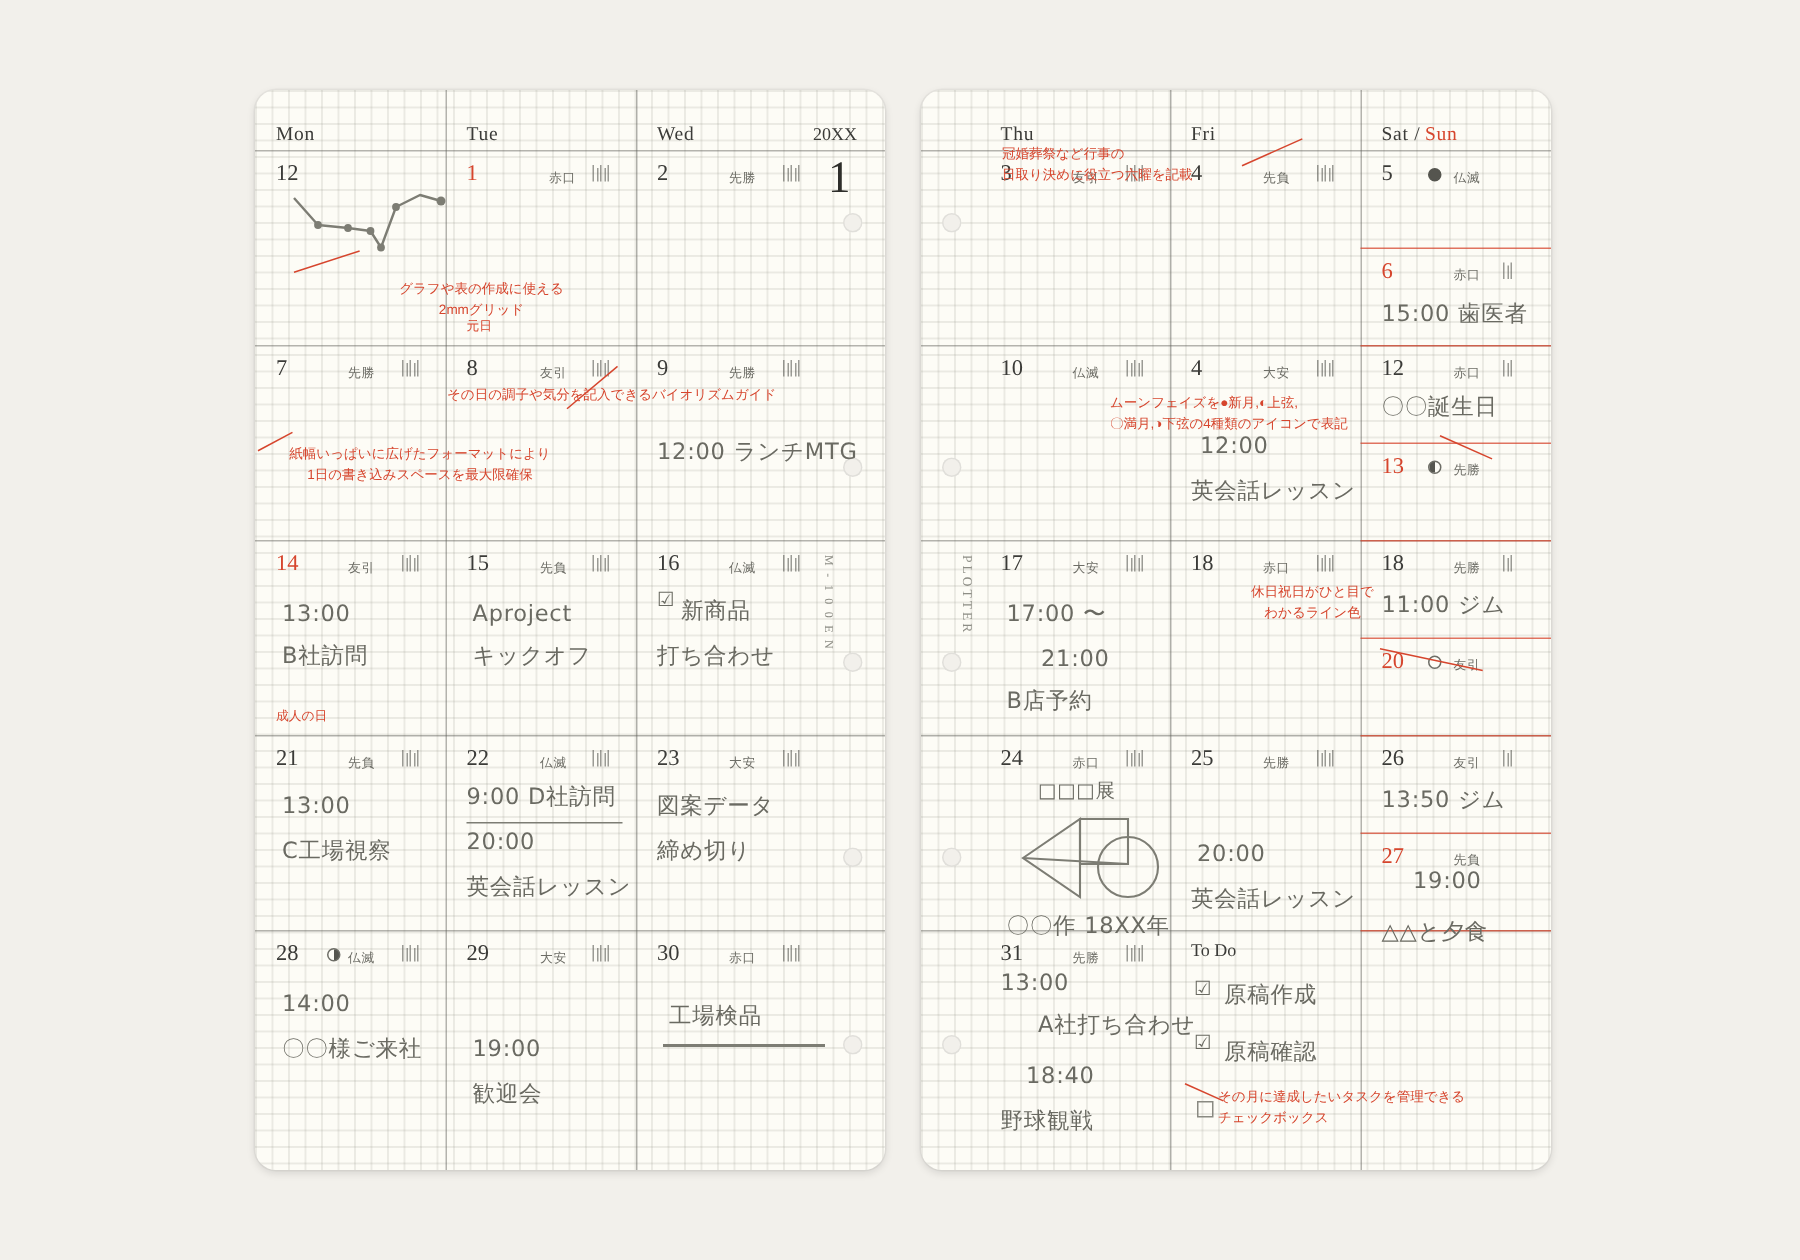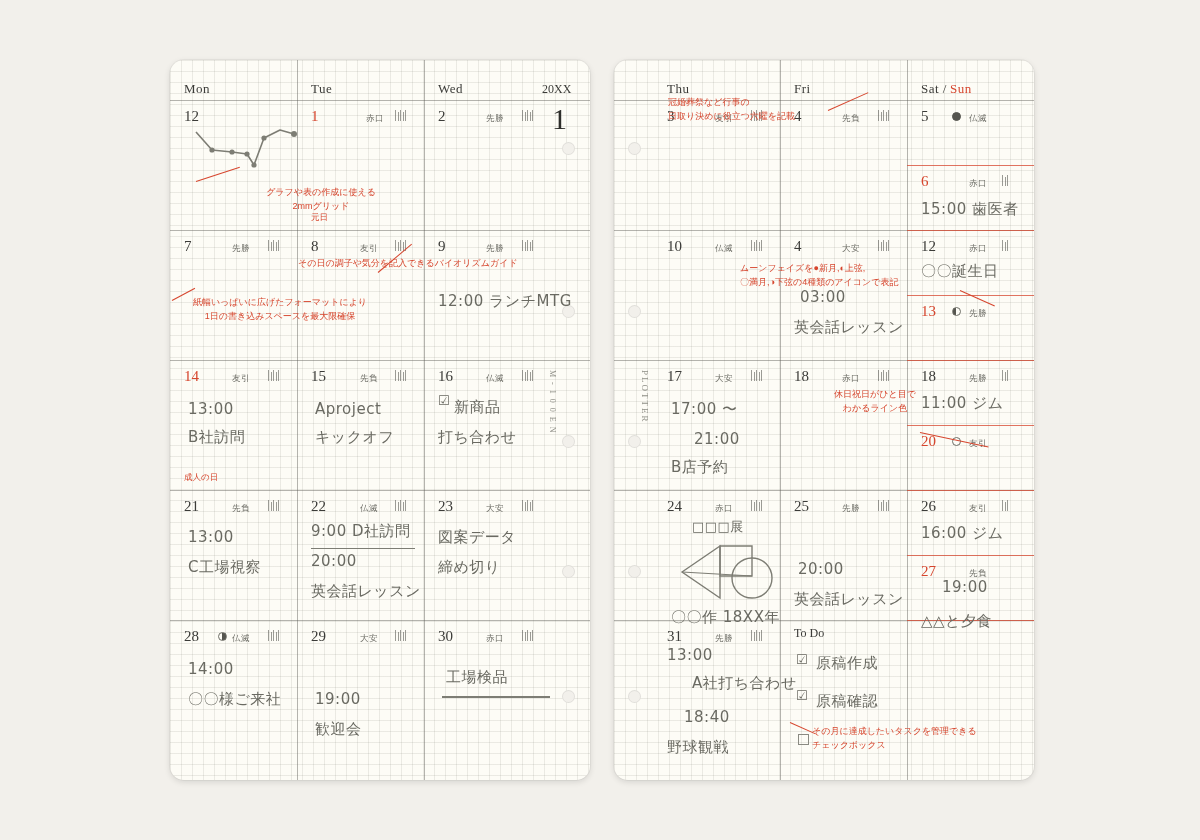--- a/index.html
+++ b/index.html
@@ -376,21 +376,21 @@
 
   <div class="daynum" style="left:180px;top:178px;">4</div>
   <div class="rokuyo" style="left:228px;top:183px;">大安</div>
   <div class="bio" style="left:264px;top:180px;">
       <i class="t"></i>
       <i></i>
       <i class="t"></i>
       <i></i>
       <i class="t"></i>
     </div>
-  <div class="hw" style="left:186px;top:228px;">03:00</div>
+  <div class="hw" style="left:186px;top:228px;">12:00</div>
   <div class="hw" style="left:180px;top:258px;">英会話レッスン</div>
 
   <div class="daynum" style="left:307px;top:178px;">12</div>
   <div class="rokuyo" style="left:355px;top:183px;">赤口</div>
   <div class="bio" style="left:388px;top:180px;">
       <i class="t"></i>
       <i></i>
       <i class="t"></i>
     </div>
   <div class="hw" style="left:307px;top:202px;">〇〇誕生日</div>
@@ -465,21 +465,21 @@
   <div class="hw" style="left:184px;top:500px;">20:00</div>
   <div class="hw" style="left:180px;top:530px;">英会話レッスン</div>
 
   <div class="daynum" style="left:307px;top:438px;">26</div>
   <div class="rokuyo" style="left:355px;top:443px;">友引</div>
   <div class="bio" style="left:388px;top:440px;">
       <i class="t"></i>
       <i></i>
       <i class="t"></i>
     </div>
-  <div class="hw" style="left:307px;top:464px;">16:00 ジム</div>
+  <div class="hw" style="left:307px;top:464px;">13:50 ジム</div>
 
   <div class="daynum red" style="left:307px;top:503px;">27</div>
   <div class="rokuyo" style="left:355px;top:508px;">先負</div>
   <div class="hw" style="left:328px;top:518px;">19:00</div>
   <div class="hw" style="left:307px;top:552px;">△△と夕食</div>
 
   <div class="daynum" style="left:53px;top:568px;">31</div>
   <div class="rokuyo" style="left:101px;top:573px;">先勝</div>
   <div class="bio" style="left:137px;top:570px;">
       <i class="t"></i>

